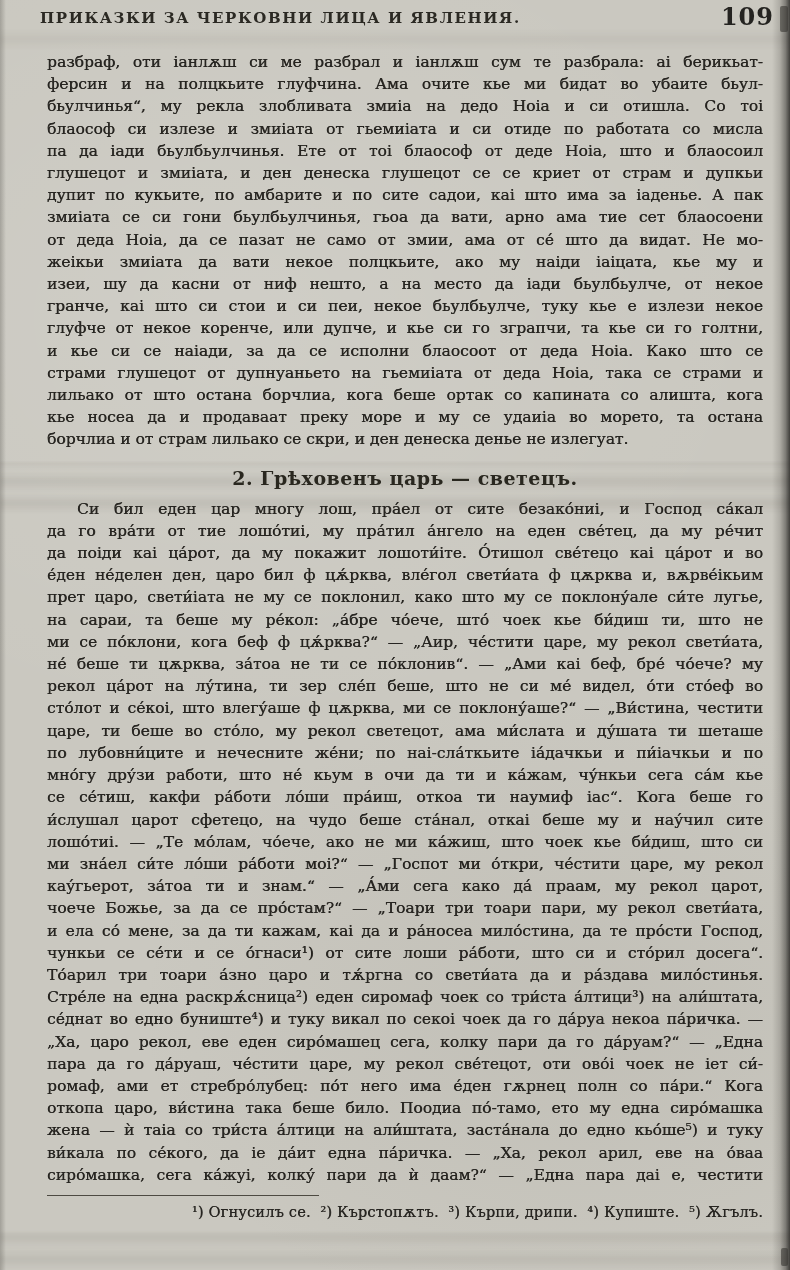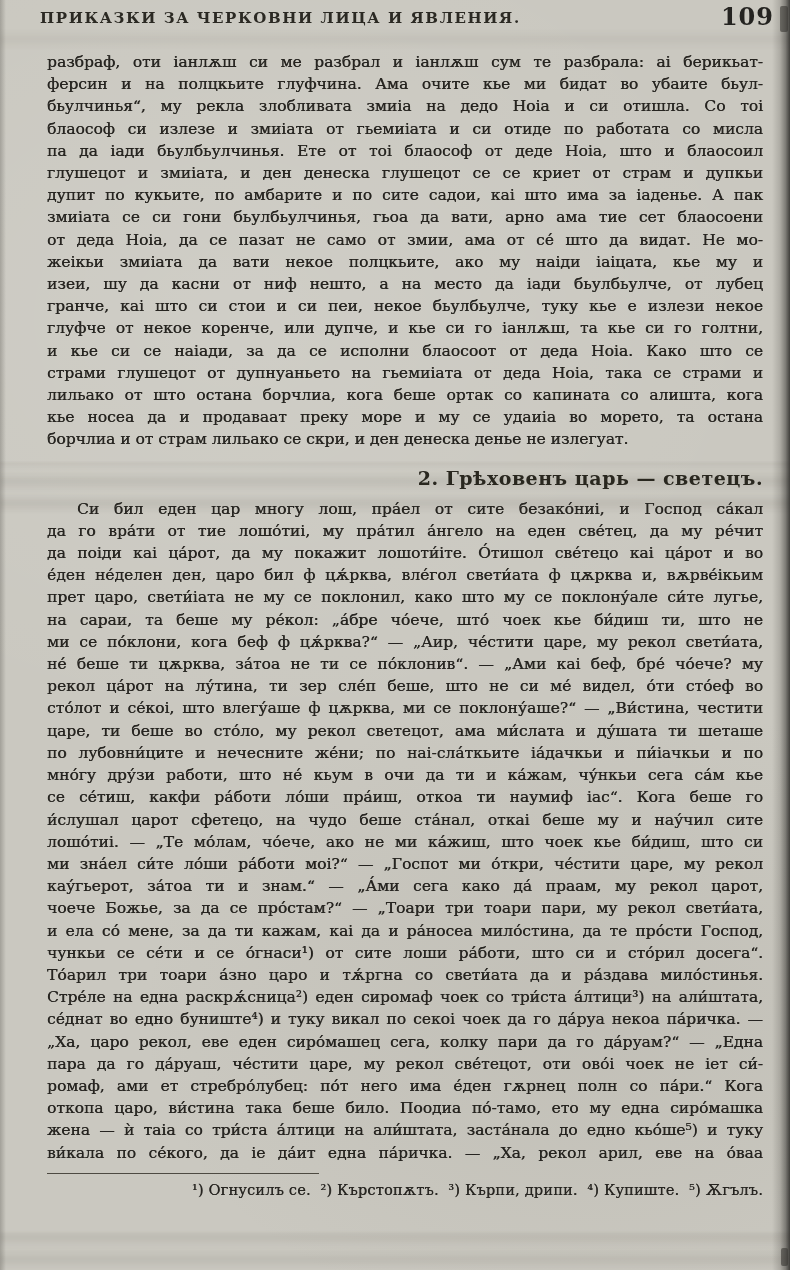--- a/index.html
+++ b/index.html
@@ -68,21 +68,21 @@
     font-size:15.5px;
     line-height:22.2px;
     text-align:justify;
     text-align-last:justify;
     text-shadow:0.35px 0 0 rgba(38,36,32,0.85);
     white-space:nowrap;
   }
   .endline{text-align-last:left;}
   .story-heading{
     margin:16px 0 9px 0;
-    text-align:right;
+    text-align:center;
     font-size:19px;font-weight:bold;
     letter-spacing:0.5px;
     color:#29271f;
   }
   .indent-first .line:first-child{text-indent:30px;}
   .footnote-sep{
     width:272px;height:0;
     border-top:1.5px solid rgba(55,52,44,0.85);
     margin:9px 0 0 0;
   }
@@ -116,23 +116,23 @@
         <div class="line">разбраф, оти іанлѫш си ме разбрал и іанлѫш сум те разбрала: аі берикьат-</div>
         <div class="line">ферсин и на полцкьите глуфчина. Ама очите кье ми бидат во убаите бьул-</div>
         <div class="line">бьулчинья“, му рекла злобливата змиіа на дедо Ноіа и си отишла. Со тоі</div>
         <div class="line">блаософ си излезе и змиіата от гьемиіата и си отиде по работата со мисла</div>
         <div class="line">па да іади бьулбьулчинья. Ете от тоі блаософ от деде Ноіа, што и блаосоил</div>
         <div class="line">глушецот и змиіата, и ден денеска глушецот се се криет от страм и дупкьи</div>
         <div class="line">дупит по кукьите, по амбарите и по сите садои, каі што има за іаденье. А пак</div>
         <div class="line">змиіата се си гони бьулбьулчинья, гьоа да вати, арно ама тие сет блаосоени</div>
         <div class="line">от деда Ноіа, да се пазат не само от змии, ама от се́ што да видат. Не мо-</div>
         <div class="line">жеікьи змиіата да вати некое полцкьите, ако му наіди іаіцата, кье му и</div>
-        <div class="line">изеи, шу да касни от ниф нешто, а на место да іади бьулбьулче, от лубец</div>
+        <div class="line">изеи, шу да касни от ниф нешто, а на место да іади бьулбьулче, от некое</div>
         <div class="line">гранче, каі што си стои и си пеи, некое бьулбьулче, туку кье е излези некое</div>
-        <div class="line">глуфче от некое коренче, или дупче, и кье си го іанлѫш, та кье си го голтни,</div>
+        <div class="line">глуфче от некое коренче, или дупче, и кье си го зграпчи, та кье си го голтни,</div>
         <div class="line">и кье си се наіади, за да се исполни блаосоот от деда Ноіа. Како што се</div>
         <div class="line">страми глушецот от дупнуаньето на гьемиіата от деда Ноіа, така се страми и</div>
         <div class="line">лильако от што остана борчлиа, кога беше ортак со капината со алишта, кога</div>
         <div class="line">кье носеа да и продаваат преку море и му се удаиіа во морето, та остана</div>
         <div class="line endline">борчлиа и от страм лильако се скри, и ден денеска денье не излегуат.</div>
       </div>
 
     <div class="story-heading">2. Грѣховенъ царь — светецъ.</div>
 
     <div class="indent-first">
@@ -159,20 +159,21 @@
         <div class="line">чункьи се се́ти и се о́гнаси¹) от сите лоши ра́боти, што си и сто́рил досега“.</div>
         <div class="line">То́арил три тоари а́зно царо и тѫ́ргна со свети́ата да и ра́здава мило́стинья.</div>
         <div class="line">Стре́ле на една раскрѫ́сница²) еден сиромаф чоек со три́ста а́лтици³) на али́штата,</div>
         <div class="line">се́днат во едно буниште⁴) и туку викал по секоі чоек да го да́руа некоа па́ричка. —</div>
         <div class="line">„Ха, царо рекол, еве еден сиро́машец сега, колку пари да го да́руам?“ — „Една</div>
         <div class="line">пара да го да́руаш, че́стити царе, му рекол све́тецот, оти ово́і чоек не іет си́-</div>
         <div class="line">ромаф, ами ет стребро́лубец: по́т него има е́ден гѫрнец полн со па́ри.“ Кога</div>
         <div class="line">откопа царо, ви́стина така беше било. Поодиа по́-тамо, ето му една сиро́машка</div>
         <div class="line">жена — ѝ таіа со три́ста а́лтици на али́штата, заста́нала до едно кьо́ше⁵) и туку</div>
         <div class="line">ви́кала по се́кого, да іе да́ит една па́ричка. — „Ха, рекол арил, еве на о́ваа</div>
+        <div class="line">сиро́машка, сега ка́жуі, колку́ пари да ѝ даам?“ — „Една пара даі е, честити</div>
       </div>
 
     <div class="footnote-sep"></div>
 
     <div class="footnote-line">¹) Огнусилъ се.  ²) Кърстопѫтъ.  ³) Кърпи, дрипи.  ⁴) Купиште.  ⁵) Ѫгълъ.</div>
   </div>
 
   <div class="edge-left"></div>
   <div class="edge-right"></div>
   <div class="corner-mark" style="top:6px;right:2px;width:8px;height:26px;"></div>

